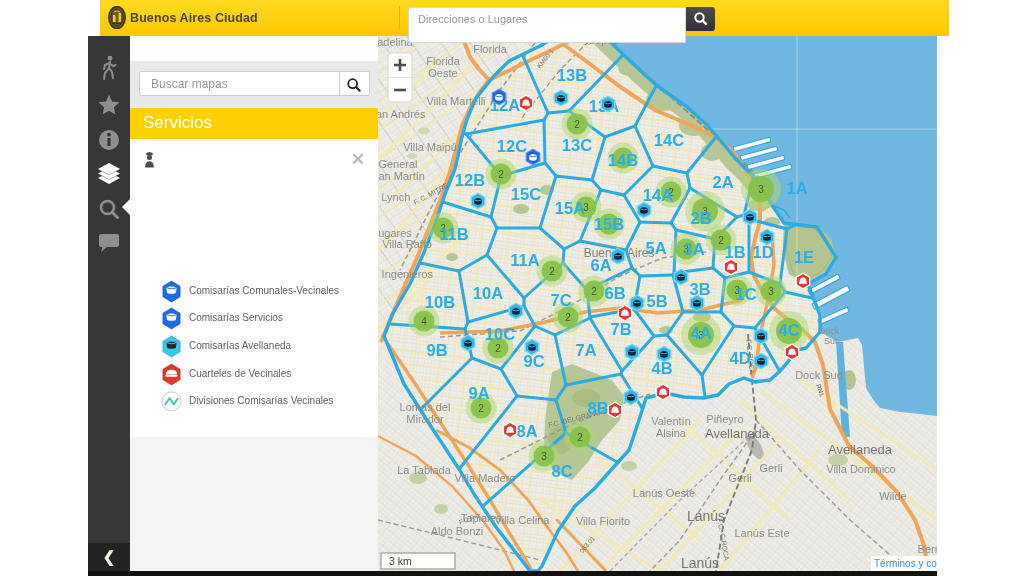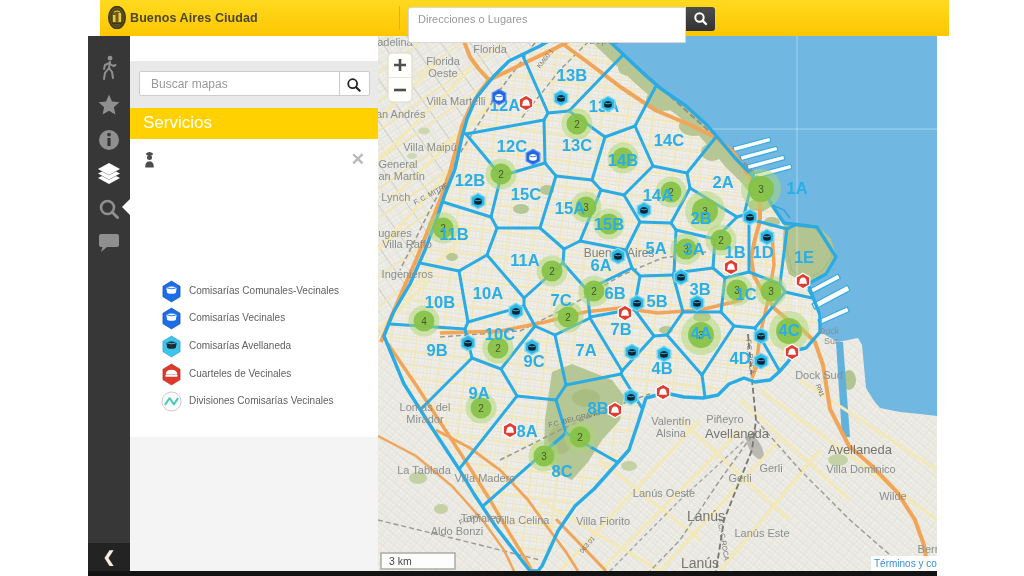--- a/index.html
+++ b/index.html
@@ -132,21 +132,21 @@
             <path d="M5.5 8 Q11 10.4 16.5 8" fill="none" stroke="#1b6ee8" stroke-width="1"></path>
           </svg>
           <span>Comisarías Comunales-Vecinales</span>
         </div>
       <div class="leg" style="top:168px;">
           <svg width="21" height="23" viewBox="0 0 22 24">
             <path d="M11 1 L20 6.5 L20 17.5 L11 23 L2 17.5 L2 6.5 Z" fill="#1b6ee8" stroke="#0d47a1" stroke-width="0.6"></path>
             <path d="M5.5 8 Q11 5.6 16.5 8 L15.5 13.5 Q11 15.4 6.5 13.5 Z" fill="#fff"></path>
             <path d="M5.5 8 Q11 10.4 16.5 8" fill="none" stroke="#1b6ee8" stroke-width="1"></path>
           </svg>
-          <span>Comisarías Vecinales</span>
+          <span>Comisarías Servicios</span>
         </div>
       <div class="leg" style="top:196px;">
           <svg width="21" height="23" viewBox="0 0 22 24">
             <path d="M11 1 L20 6.5 L20 17.5 L11 23 L2 17.5 L2 6.5 Z" fill="#3ec6ea" stroke="#1899c2" stroke-width="0.6"></path>
             <path d="M5.5 8 Q11 5.6 16.5 8 L15.5 13.5 Q11 15.4 6.5 13.5 Z" fill="#1d2c35"></path>
             <path d="M5.5 8 Q11 10.4 16.5 8" fill="none" stroke="#3ec6ea" stroke-width="1"></path>
           </svg>
           <span>Comisarías Avellaneda</span>
         </div>
       <div class="leg" style="top:224px;">

